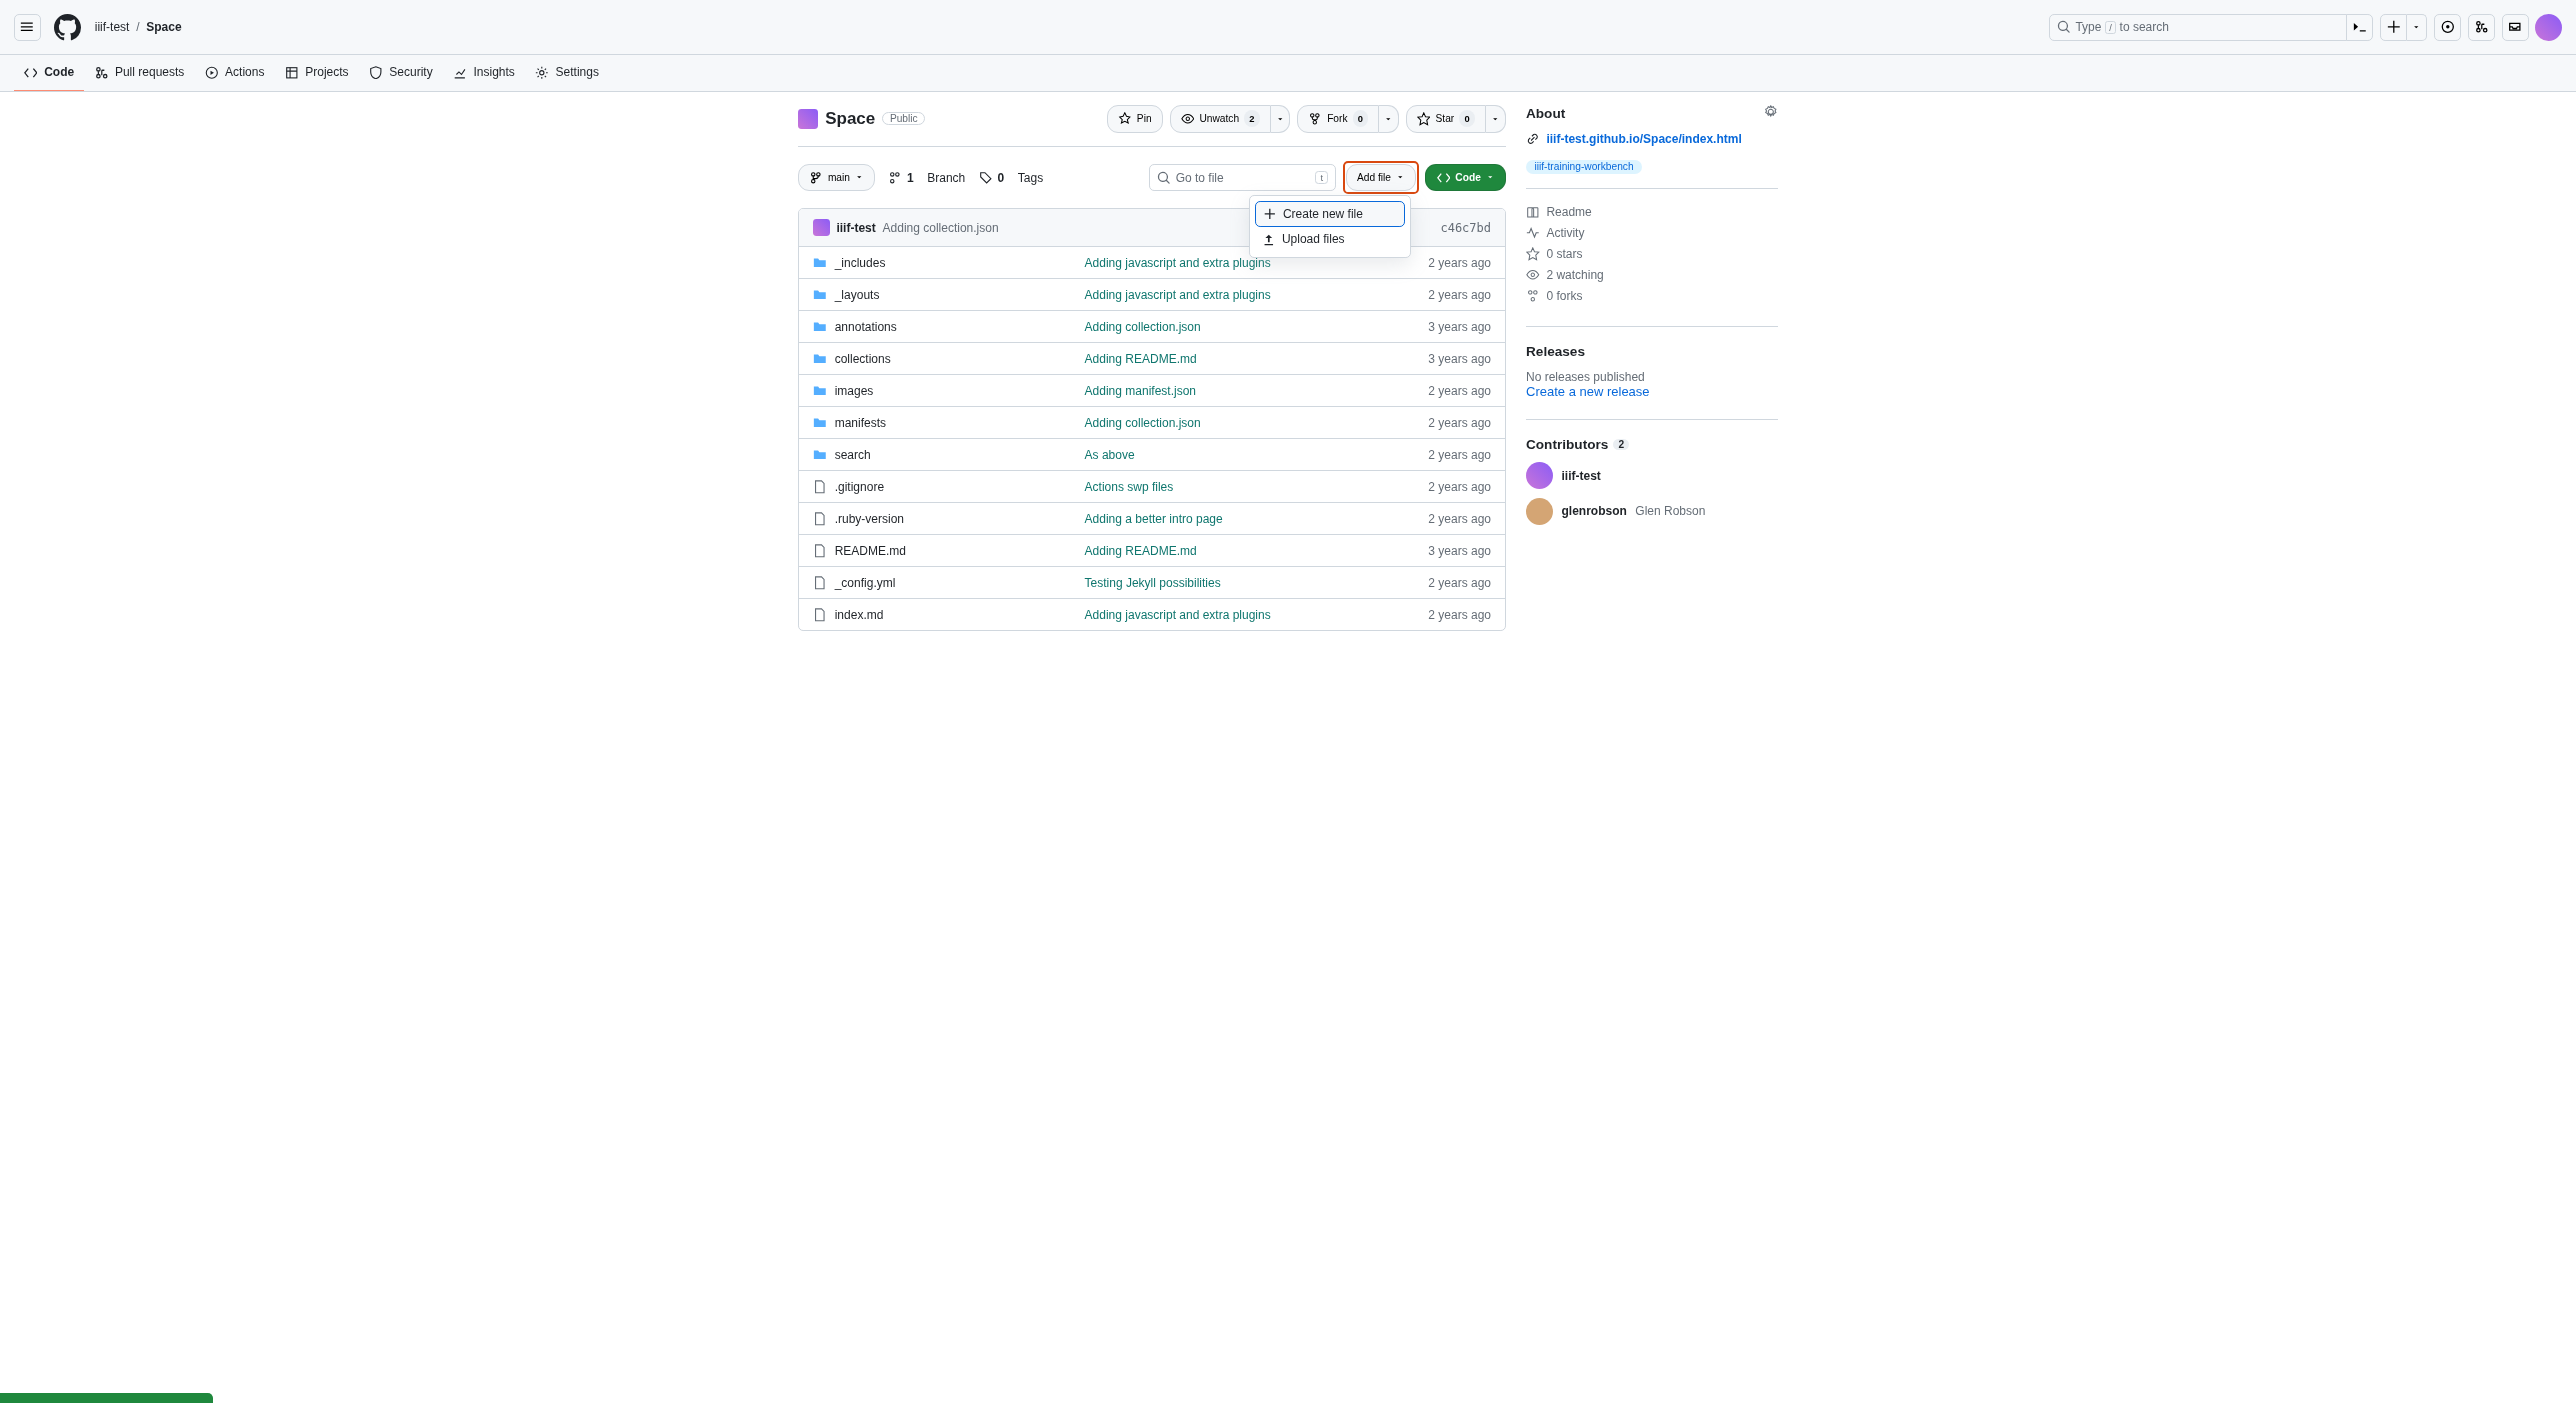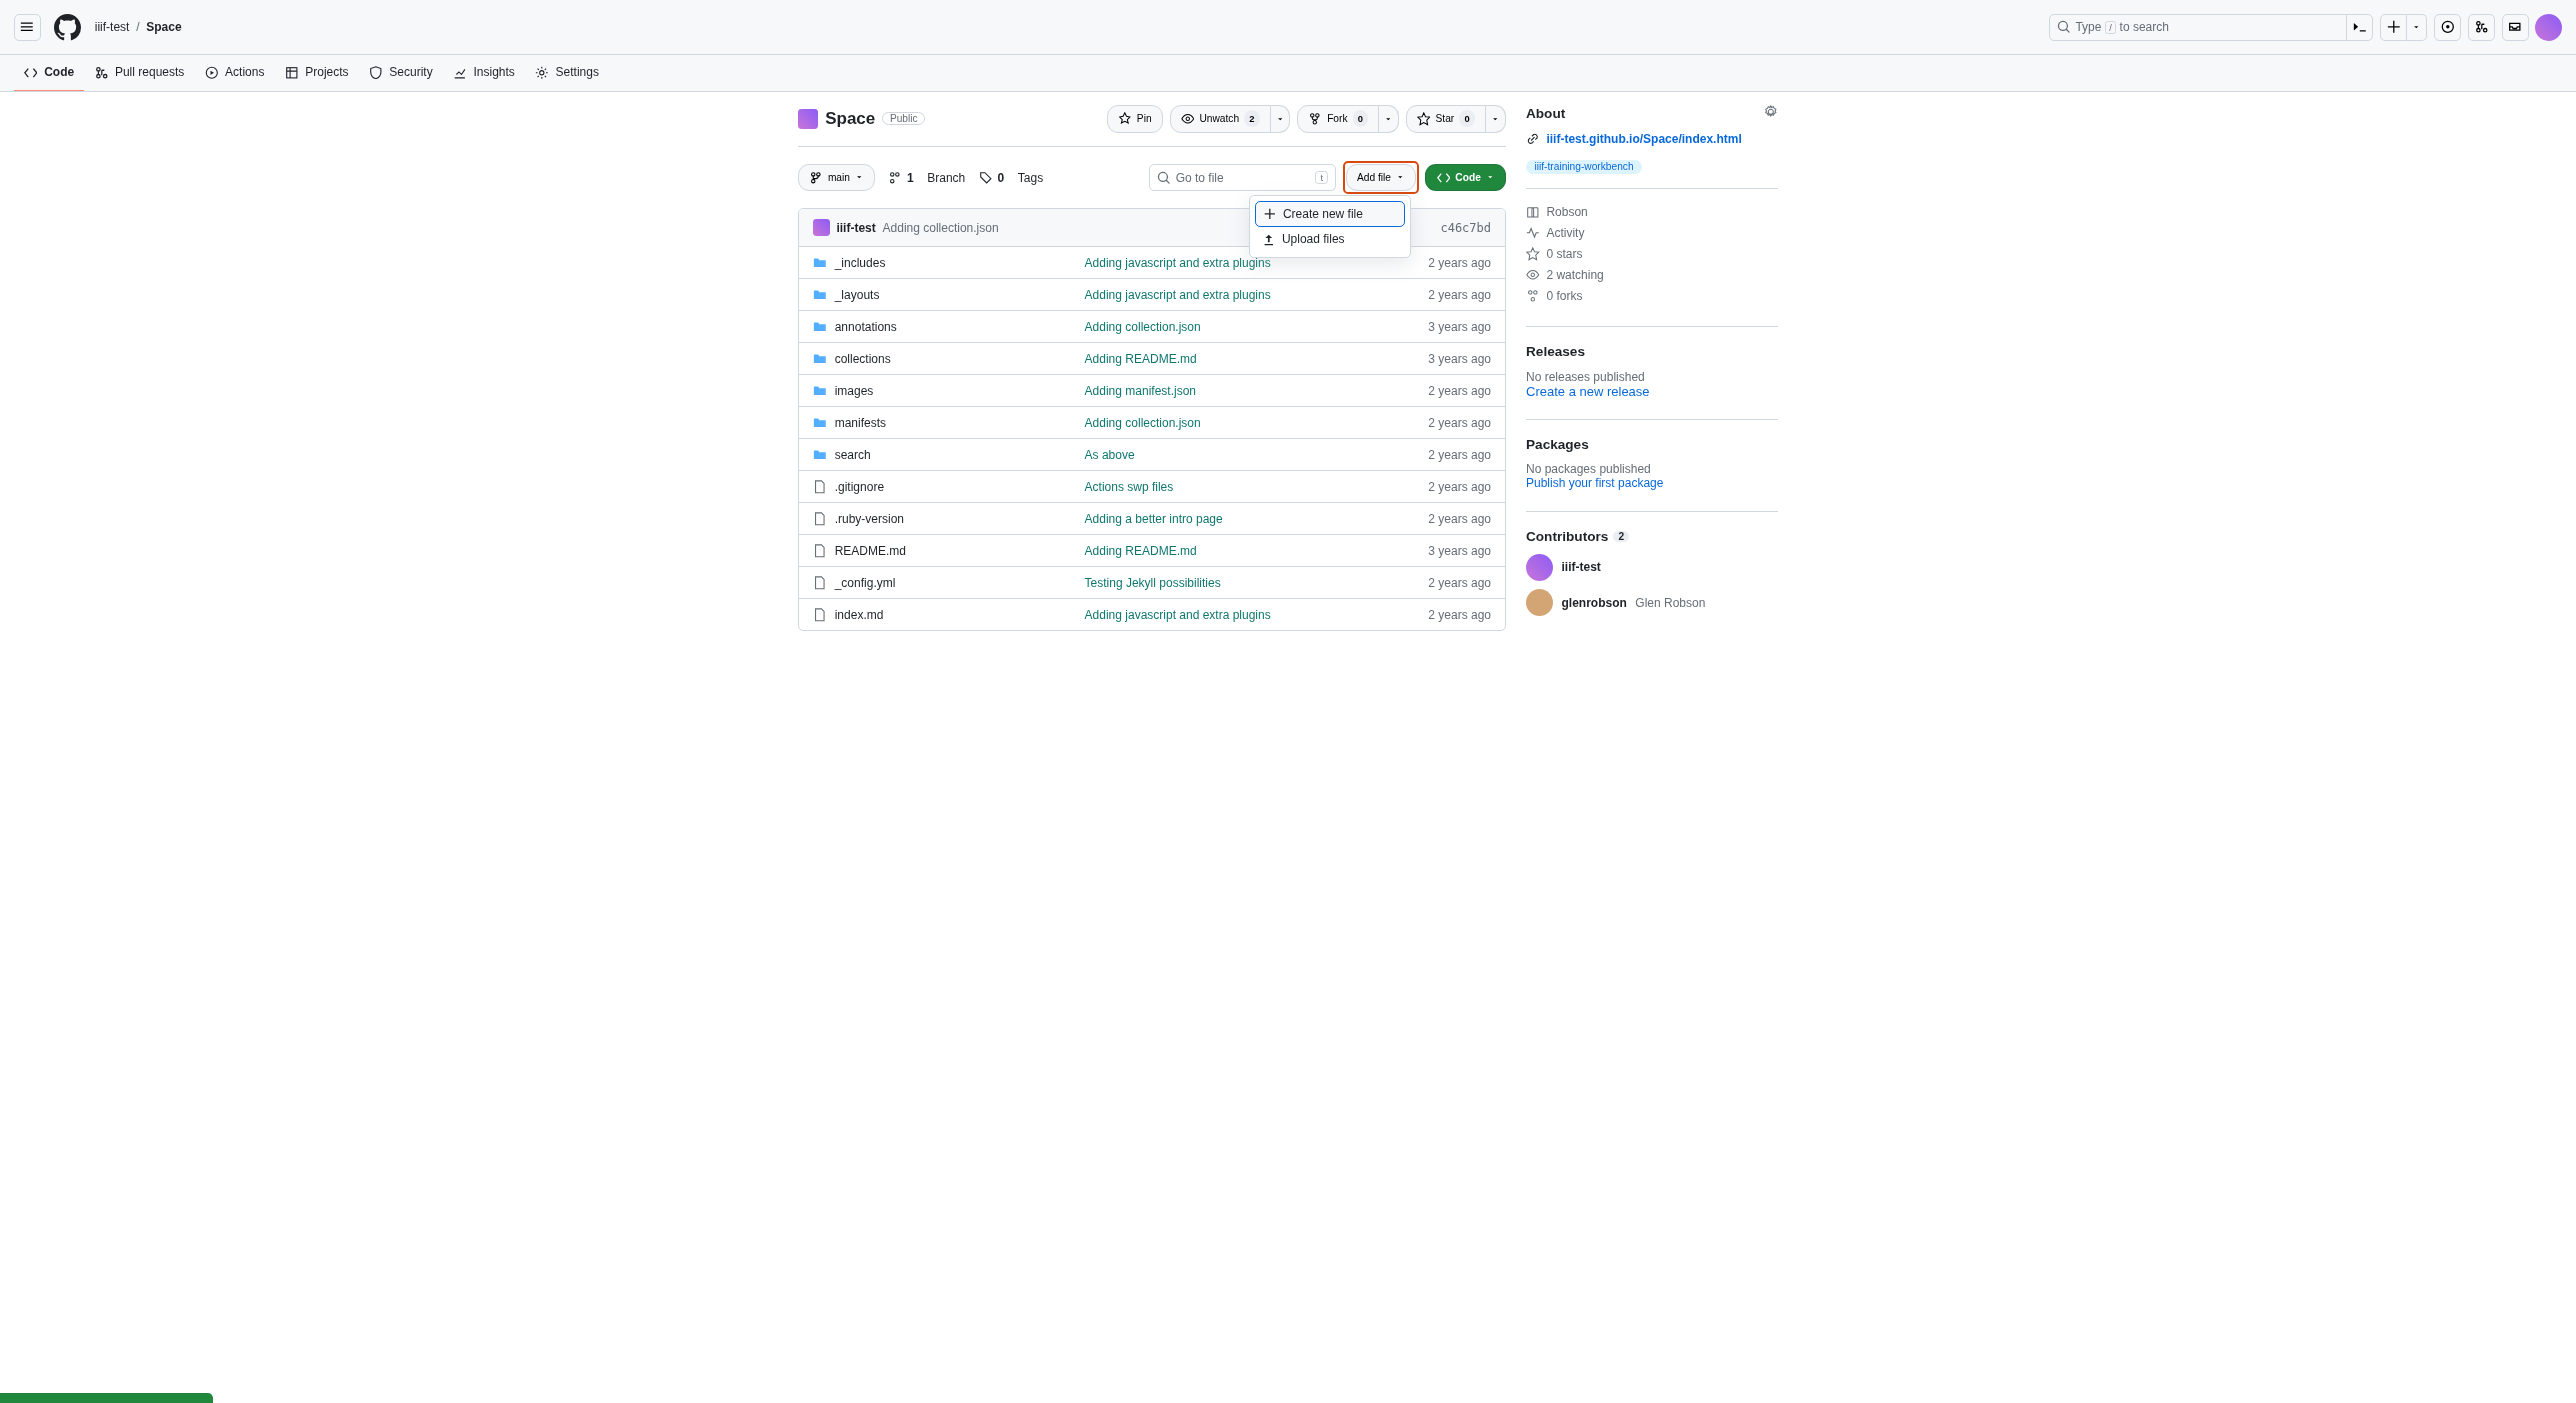--- a/index.html
+++ b/index.html
@@ -480,21 +480,21 @@
             <path d="M6 10l4-4M5 7l-2 2a3 3 0 004 4l2-2M11 9l2-2a3 3 0 00-4-4L7 5" fill="none" stroke="currentColor" stroke-width="1.3"></path>
           </svg>
         <a class="sidebar-link" style="font-weight:600;">iiif-test.github.io/Space/index.html</a>
       </div>
       <a class="topic-tag">iiif-training-workbench</a>
       <ul class="meta-list">
         <li>
             <svg width="13.6" height="13.6" viewBox="0 0 16 16">
               <path d="M2 2h5a2 2 0 012 2v9M14 2H9a2 2 0 00-2 2v9M2 2v11h12V2" fill="none" stroke="currentColor" stroke-width="1.2"></path>
             </svg>
-            <span>Robson</span>
+            <span>Readme</span>
           </li>
         <li>
             <svg width="13.6" height="13.6" viewBox="0 0 16 16">
               <path d="M1 8h3l2-5 4 10 2-5h3" fill="none" stroke="currentColor" stroke-width="1.3"></path>
             </svg>
             <span>Activity</span>
           </li>
         <li>
             <svg width="13.6" height="13.6" viewBox="0 0 16 16">
               <path d="M8 1l2 4.5L15 6l-3.5 3.5L12.5 15 8 12.5 3.5 15l1-5.5L1 6l5-.5z" fill="none" stroke="currentColor" stroke-width="1.2"></path>
@@ -515,25 +515,20 @@
           </li>
       </ul>
     </div>
 
     <div class="sidebar-section release-border">
       <h2>Releases</h2>
       <div class="muted">No releases published</div>
       <a class="sidebar-link" style="font-size:13px;">Create a new release</a>
     </div>
 
-    <div class="sidebar-section release-border">
-      <h2>Packages</h2>
-      <div class="muted">No packages published</div>
-      <a class="sidebar-link" style="font-size:12px;">Publish your first package</a>
-    </div>
 
     <div class="sidebar-section release-border">
       <h2>
         <span>Contributors</span>
         <span class="contrib-count">2</span>
       </h2>
       <div id="contributors-list">
           <div class="contributor">
             <div class="av" style="background:linear-gradient(45deg,#c975d8,#8b5cf6)"></div>
             <span class="login">iiif-test</span> 

